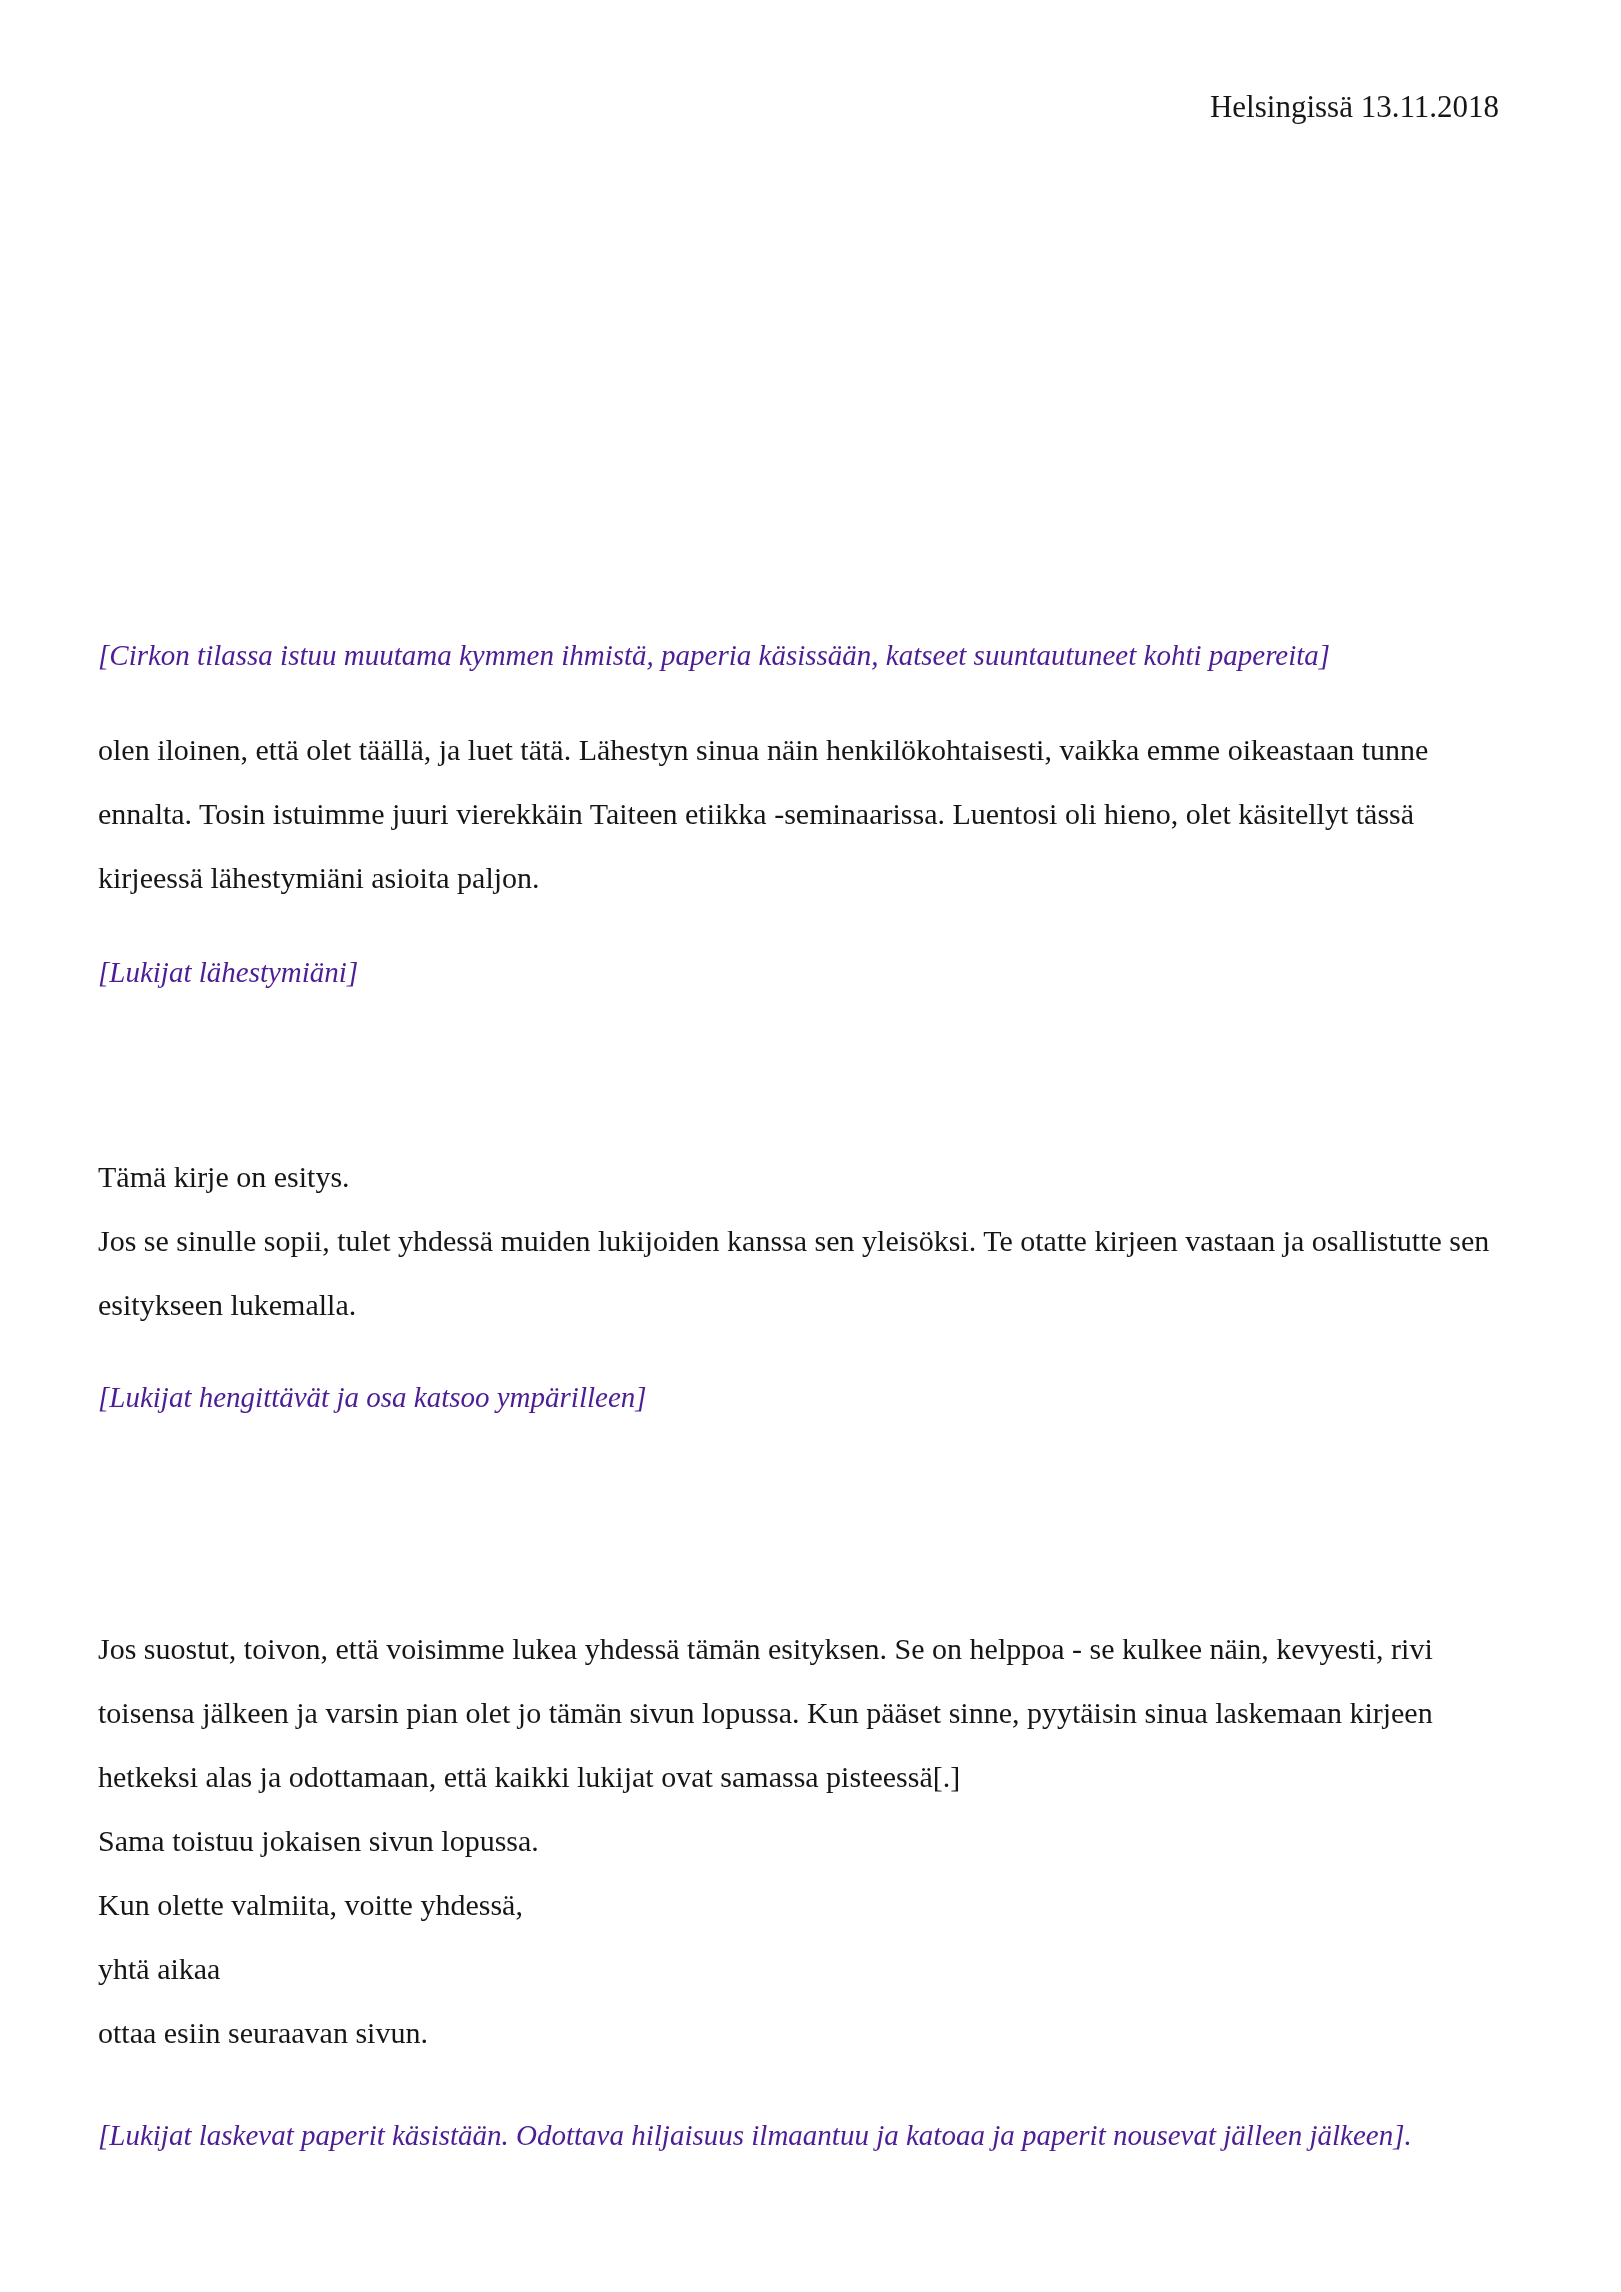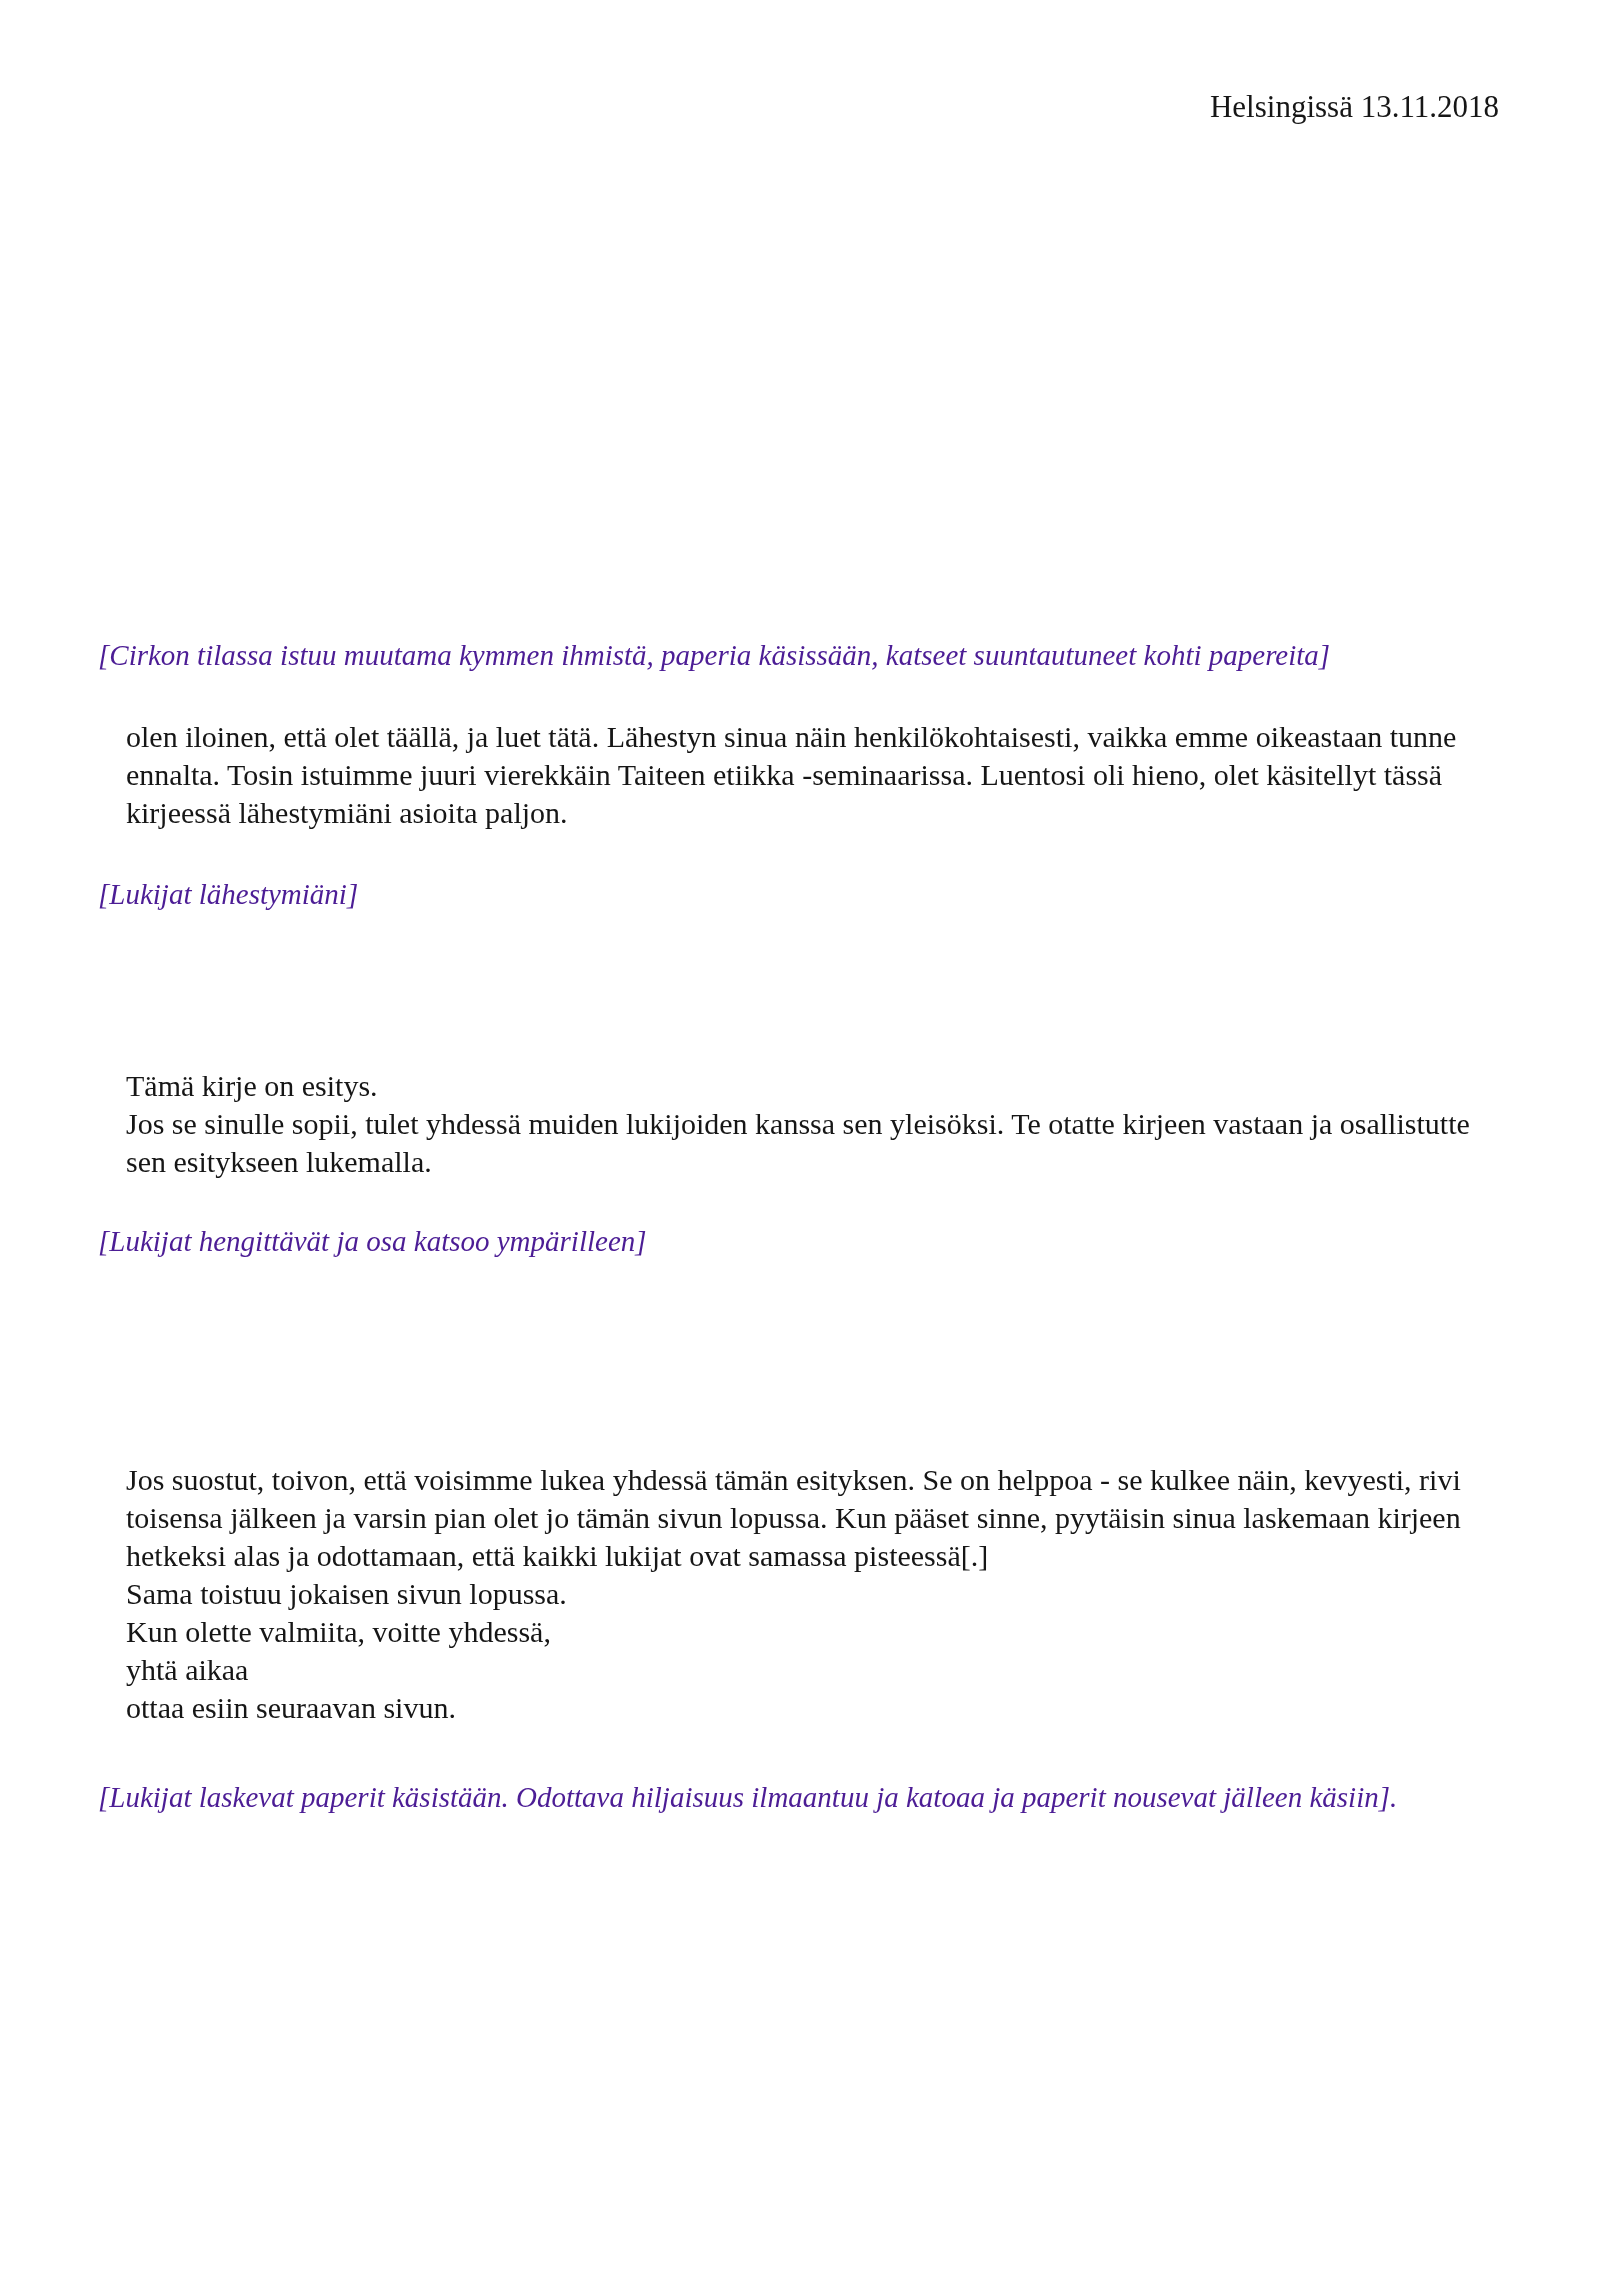--- a/index.html
+++ b/index.html
@@ -24,24 +24,23 @@
     border-radius: 12px;
   }
   .date-line {
     font-size: 31px;
     line-height: 41px;
     text-align: right;
     white-space: nowrap;
   }
   .body-text {
     font-size: 30px;
-    line-height: 38px;
+    line-height: 64px;
     white-space: pre-line;
     text-align: left;
-    margin-left: 28px;
   }
   .greeting {
     font-size: 30px;
     line-height: 47px;
   }
   .stage-direction {
     color: #4c1d95;
     font-style: italic;
     font-size: 29px;
     line-height: 47px;
@@ -74,16 +73,16 @@
 Jos se sinulle sopii, tulet yhdessä muiden lukijoiden kanssa sen yleisöksi. Te otatte kirjeen vastaan ja osallistutte sen esitykseen lukemalla.</div>
 
   <div class="stage-direction sd-breath-2">[Lukijat hengittävät ja osa katsoo ympärilleen]</div>
 
   <div class="body-text para-3">Jos suostut, toivon, että voisimme lukea yhdessä tämän esityksen. Se on helppoa - se kulkee näin, kevyesti, rivi toisensa jälkeen ja varsin pian olet jo tämän sivun lopussa. Kun pääset sinne, pyytäisin sinua laskemaan kirjeen hetkeksi alas ja odottamaan, että kaikki lukijat ovat samassa pisteessä[.]
 Sama toistuu jokaisen sivun lopussa.
 Kun olette valmiita, voitte yhdessä,
 yhtä aikaa
 ottaa esiin seuraavan sivun.</div>
 
-  <div class="stage-direction sd-closing">[Lukijat laskevat paperit käsistään. Odottava hiljaisuus ilmaantuu ja katoaa ja paperit nousevat jälleen käsiin].</div>
+  <div class="stage-direction sd-closing">[Lukijat laskevat paperit käsistään. Odottava hiljaisuus ilmaantuu ja katoaa ja paperit nousevat jälleen jälkeen].</div>
 
 </div>
 
 
 </body></html>

